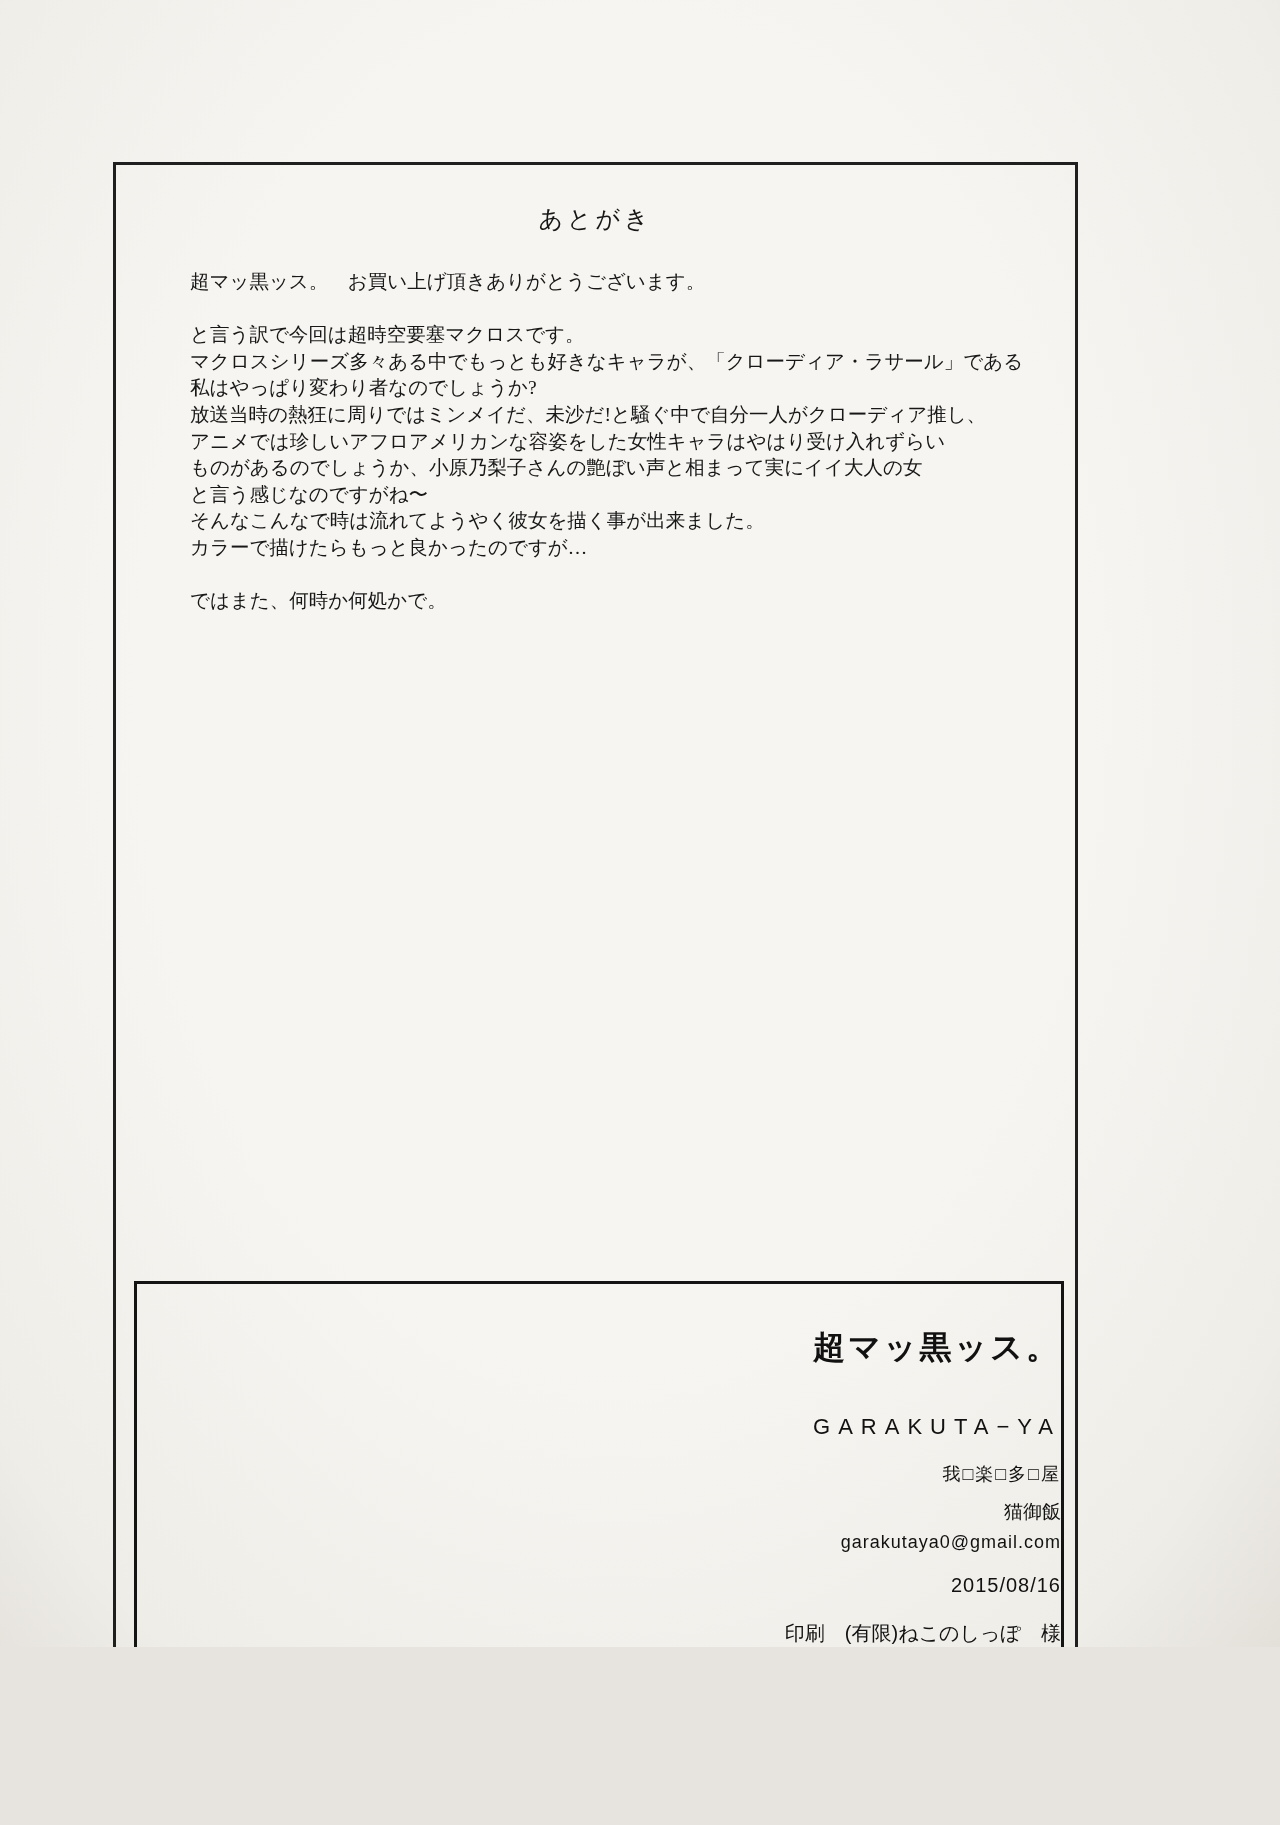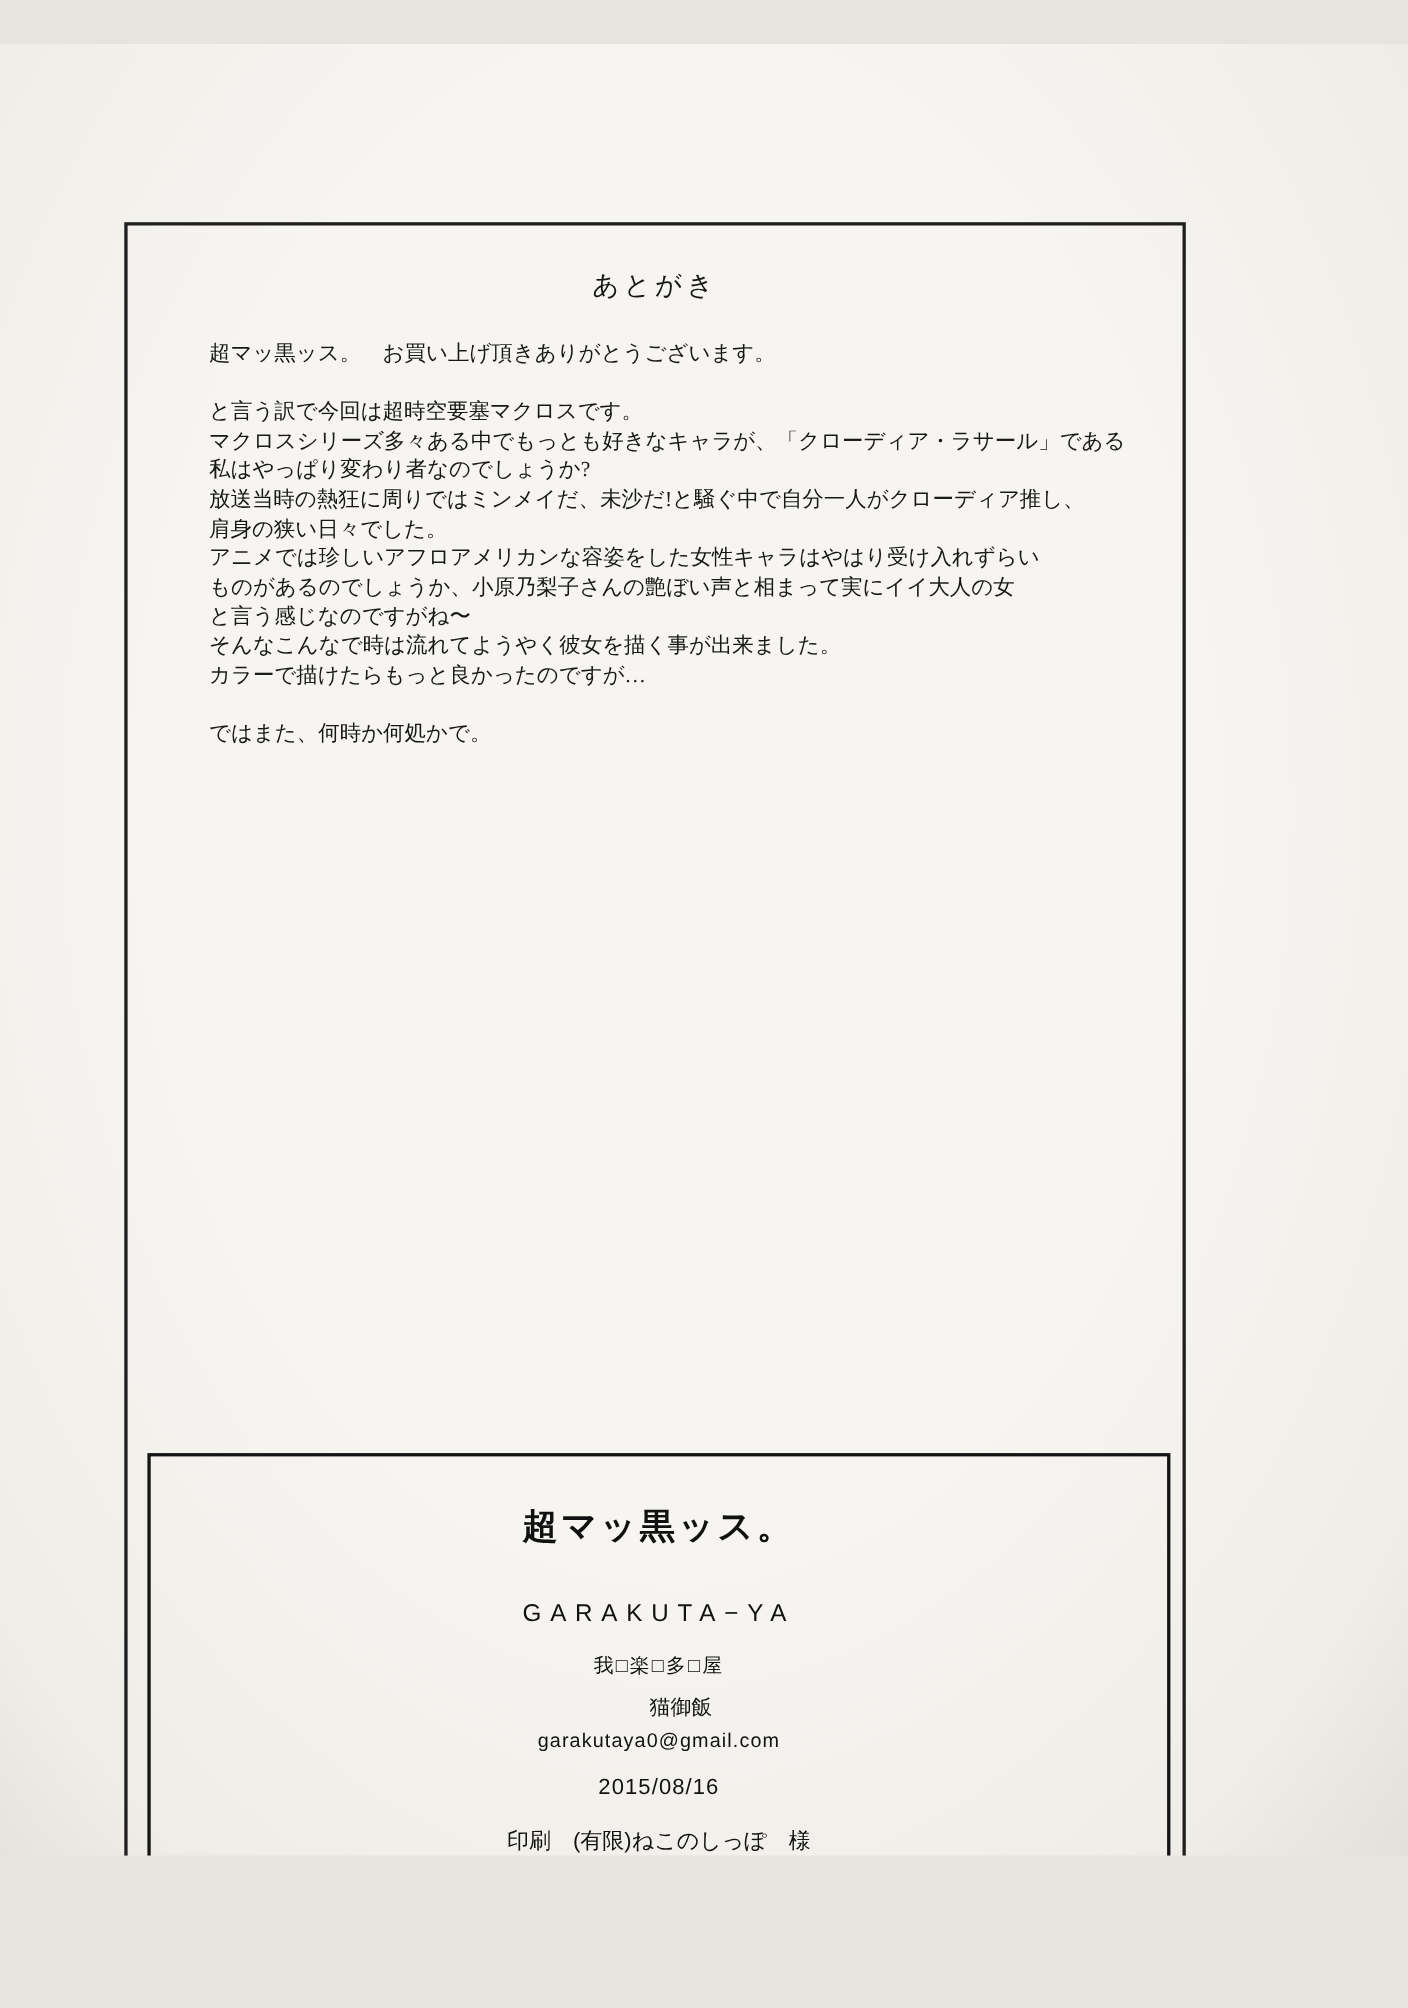--- a/index.html
+++ b/index.html
@@ -8,21 +8,20 @@
     background: #e7e4df;
   }
   .paper {
     position: relative;
     width: 1280px;
     height: 1647px;
     overflow: hidden;
     background: radial-gradient(ellipse at 48% 42%, #f6f5f1 50%, #efede8 85%, #e3e0da 100%);
     color: #1c1c1c;
     font-family: "Liberation Serif", serif;
-    margin-top: 40px;
   }
   .outer-box {
     position: absolute;
     left: 113px;
     top: 162px;
     width: 959px;
     height: 1496px;
     border: 3px solid #1f1f1f;
     background: transparent;
   }
@@ -41,21 +40,21 @@
   }
   .para { margin: 0 0 26.6px 0; }
   .line { white-space: nowrap; }
   .colophon-box {
     position: absolute;
     left: 18px;
     right: 11px;
     top: 1116px;
     height: 364px;
     border: 3px solid #141414;
-    text-align: center;
+    text-align: right;
     font-family: "Liberation Sans", sans-serif;
     color: #111;
   }
   .colophon-title {
     margin-top: 42px;
     font-size: 32px;
     font-weight: bold;
     letter-spacing: 3px;
   }
   .circle-en {
@@ -109,21 +108,20 @@
 
       <div class="para">
         <div class="line">超マッ黒ッス。　お買い上げ頂きありがとうございます。</div>
       </div>
 
       <div class="para">
         <div class="line">と言う訳で今回は超時空要塞マクロスです。</div>
         <div class="line">マクロスシリーズ多々ある中でもっとも好きなキャラが、「クローディア・ラサール」である</div>
         <div class="line">私はやっぱり変わり者なのでしょうか?</div>
         <div class="line">放送当時の熱狂に周りではミンメイだ、未沙だ!と騒ぐ中で自分一人がクローディア推し、</div>
-        <div class="line">肩身の狭い日々でした。</div>
         <div class="line">アニメでは珍しいアフロアメリカンな容姿をした女性キャラはやはり受け入れずらい</div>
         <div class="line">ものがあるのでしょうか、小原乃梨子さんの艶ぼい声と相まって実にイイ大人の女</div>
         <div class="line">と言う感じなのですがね〜</div>
         <div class="line">そんなこんなで時は流れてようやく彼女を描く事が出来ました。</div>
         <div class="line">カラーで描けたらもっと良かったのですが…</div>
       </div>
 
 
       <div class="para">
         <div class="line">ではまた、何時か何処かで。</div>

